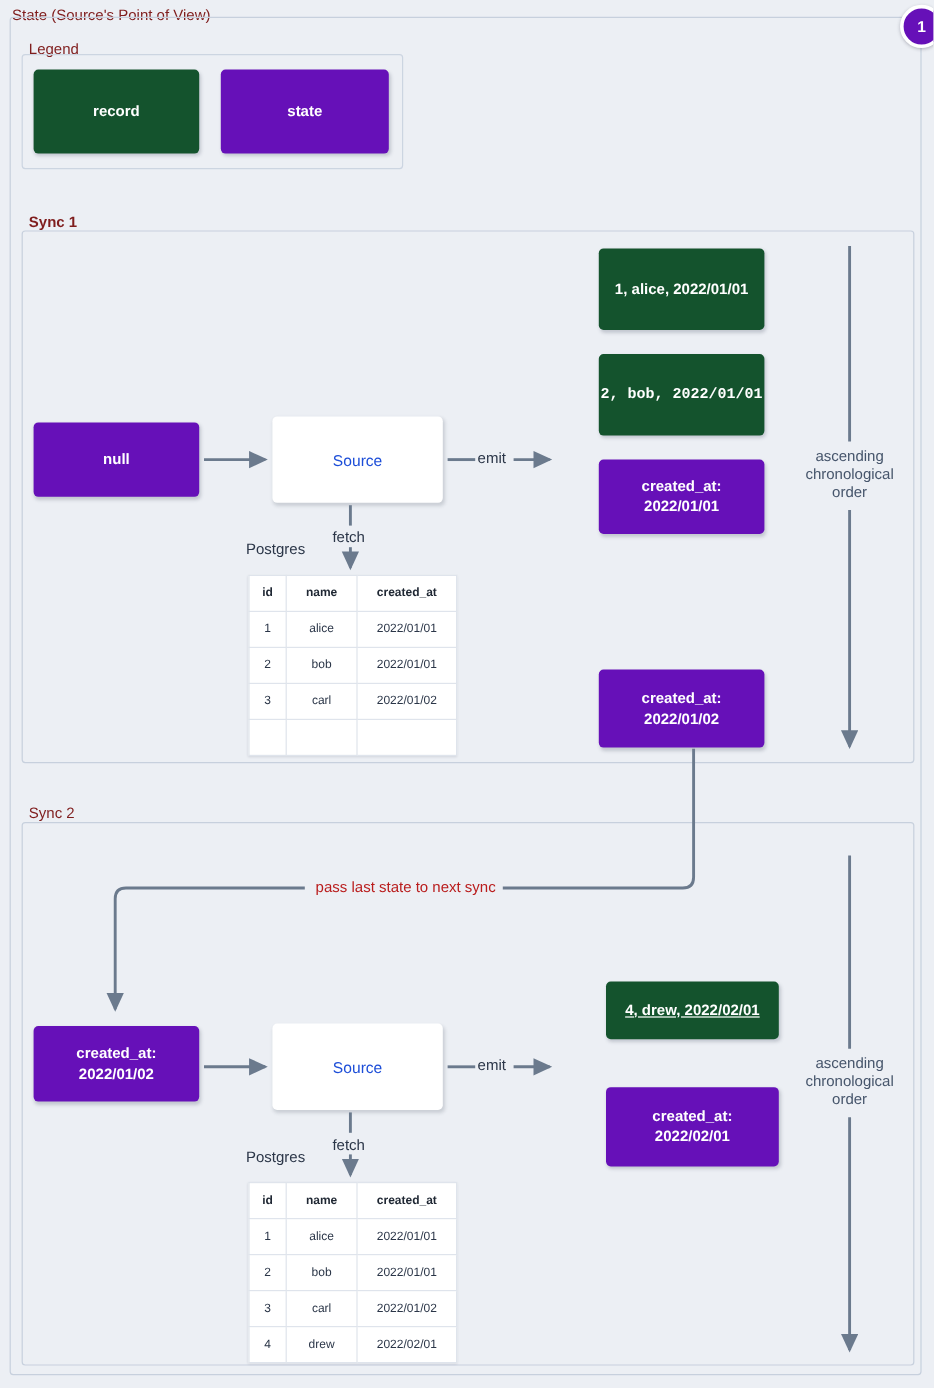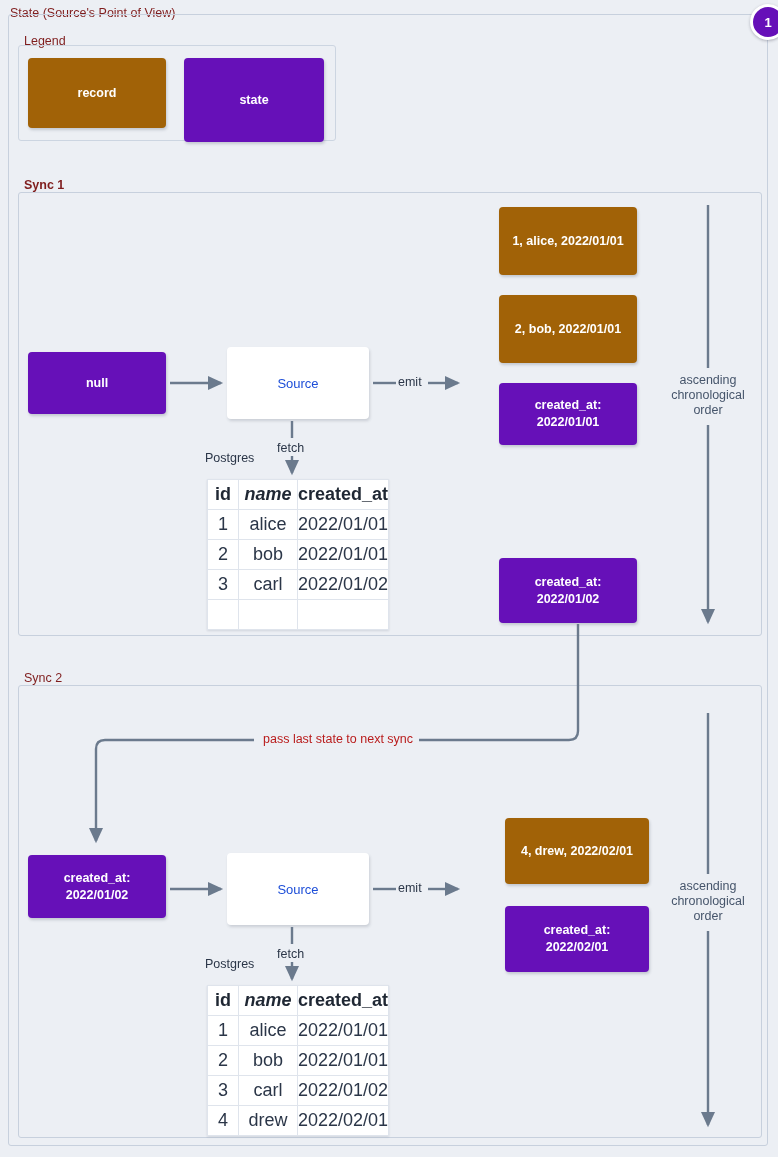--- a/index.html
+++ b/index.html
@@ -45,21 +45,21 @@
     align-items: center;
     justify-content: center;
     text-align: center;
     border-radius: 4px;
     font-size: 12.5px;
     font-weight: bold;
     color: #ffffff;
     line-height: 17px;
     box-shadow: 1px 2px 3px rgba(50,60,80,0.22);
   }
-  .node.record { background: #a16207; }
+  .node.record { background: #14532d; }
   .node.state  { background: #6610b8; }
   .node.plain {
     background: #ffffff;
     color: #1d4ed8;
     font-weight: normal;
     font-size: 13px;
     box-shadow: 1px 2px 3px rgba(50,60,80,0.18);
   }
 
   
@@ -74,34 +74,34 @@
   .txt.center {
     text-align: center;
     white-space: normal;
   }
 
   
   table.pg {
     position: absolute;
     border-collapse: collapse;
     background: #ffffff;
-    font-size: 18px;
+    font-size: 10px;
     color: #2b3648;
     box-shadow: 0 1px 2px rgba(50,60,80,0.14);
   }
   table.pg th, table.pg td {
     border: 1px solid #dfe4ec;
     padding: 0;
     height: 29px;
     text-align: center;
     font-weight: normal;
   }
   table.pg th { font-weight: bold; color: #1f2733; }
   table.pg .c-id   { width: 30px; }
-  table.pg .c-name { width: 58px; font-style: italic; }
+  table.pg .c-name { width: 58px; }
   table.pg .c-date { width: 82px; }
 
   
   svg.overlay {
     position: absolute;
     left: 0; top: 0;
     width: 778px;
     height: 1157px;
     pointer-events: none;
   }
@@ -136,21 +136,21 @@
 <div id="page">
 
   <div class="frame-label" style="left:6px; top:6px;">State (Source's Point of View)</div>
   <div class="frame" style="left:8px; top:14px; width:760px; height:1132px;"></div>
 
   <div class="badge" style="left:750px; top:4px;">1</div>
 
   <div class="frame-label" style="left:20px; top:34px;">Legend</div>
   <div class="legend-inner" style="left:18px; top:45px; width:318px; height:96px;"></div>
   <div class="node record" style="left:28px; top:58px; width:138px; height:70px;">record</div>
-  <div class="node state" style="left:184px; top:58px; width:140px; height:84px;">state</div>
+  <div class="node state" style="left:184px; top:58px; width:140px; height:70px;">state</div>
 
   <div class="frame-label" style="left:20px; top:178px;font-weight:bold;">Sync 1</div>
   <div class="frame" style="left:18px; top:192px; width:744px; height:444px;"></div>
 
   <div class="node state" style="left:28px; top:352px; width:138px; height:62px;">null</div>
 
   <div class="node plain" style="left:227px; top:347px; width:142px; height:72px;">Source</div>
 
   <div class="txt" style="left:398px; top:375px;">emit</div>
 
@@ -185,21 +185,21 @@
       <tr>
         <td></td>
         <td></td>
         <td></td>
       </tr>
     </tbody>
   </table>
 
   <div class="node record" style="left:499px; top:207px; width:138px; height:68px;">1, alice, 2022/01/01</div>
 
-  <div class="node record" style="left:499px; top:295px; width:138px; height:68px;">2, bob, 2022/01/01</div>
+  <div class="node record" style="left:499px; top:295px; width:138px; height:68px;font-family:Liberation Mono, monospace;">2, bob, 2022/01/01</div>
 
   <div class="node state" style="left:499px; top:383px; width:138px; height:62px; flex-direction:column;">
     <span>created_at:</span>
     <span>2022/01/01</span>
   </div>
 
 
   <div class="node state" style="left:499px; top:558px; width:138px; height:65px; flex-direction:column;">
     <span>created_at:</span>
     <span>2022/01/02</span>
@@ -254,21 +254,21 @@
         <td>2022/01/02</td>
       </tr>
       <tr>
         <td>4</td>
         <td>drew</td>
         <td>2022/02/01</td>
       </tr>
     </tbody>
   </table>
 
-  <div class="node record" style="left:505px; top:818px; width:144px; height:66px;">4, drew, 2022/02/01</div>
+  <div class="node record" style="left:505px; top:818px; width:144px; height:48px;text-decoration:underline;">4, drew, 2022/02/01</div>
 
   <div class="node state" style="left:505px; top:906px; width:144px; height:66px; flex-direction:column;">
     <span>created_at:</span>
     <span>2022/02/01</span>
   </div>
 
   <div class="txt center" style="left:658px; top:879px; width:100px; color:#46556b;">
     <span>ascending</span><br>
     <span>chronological</span><br>
     <span>order</span>

